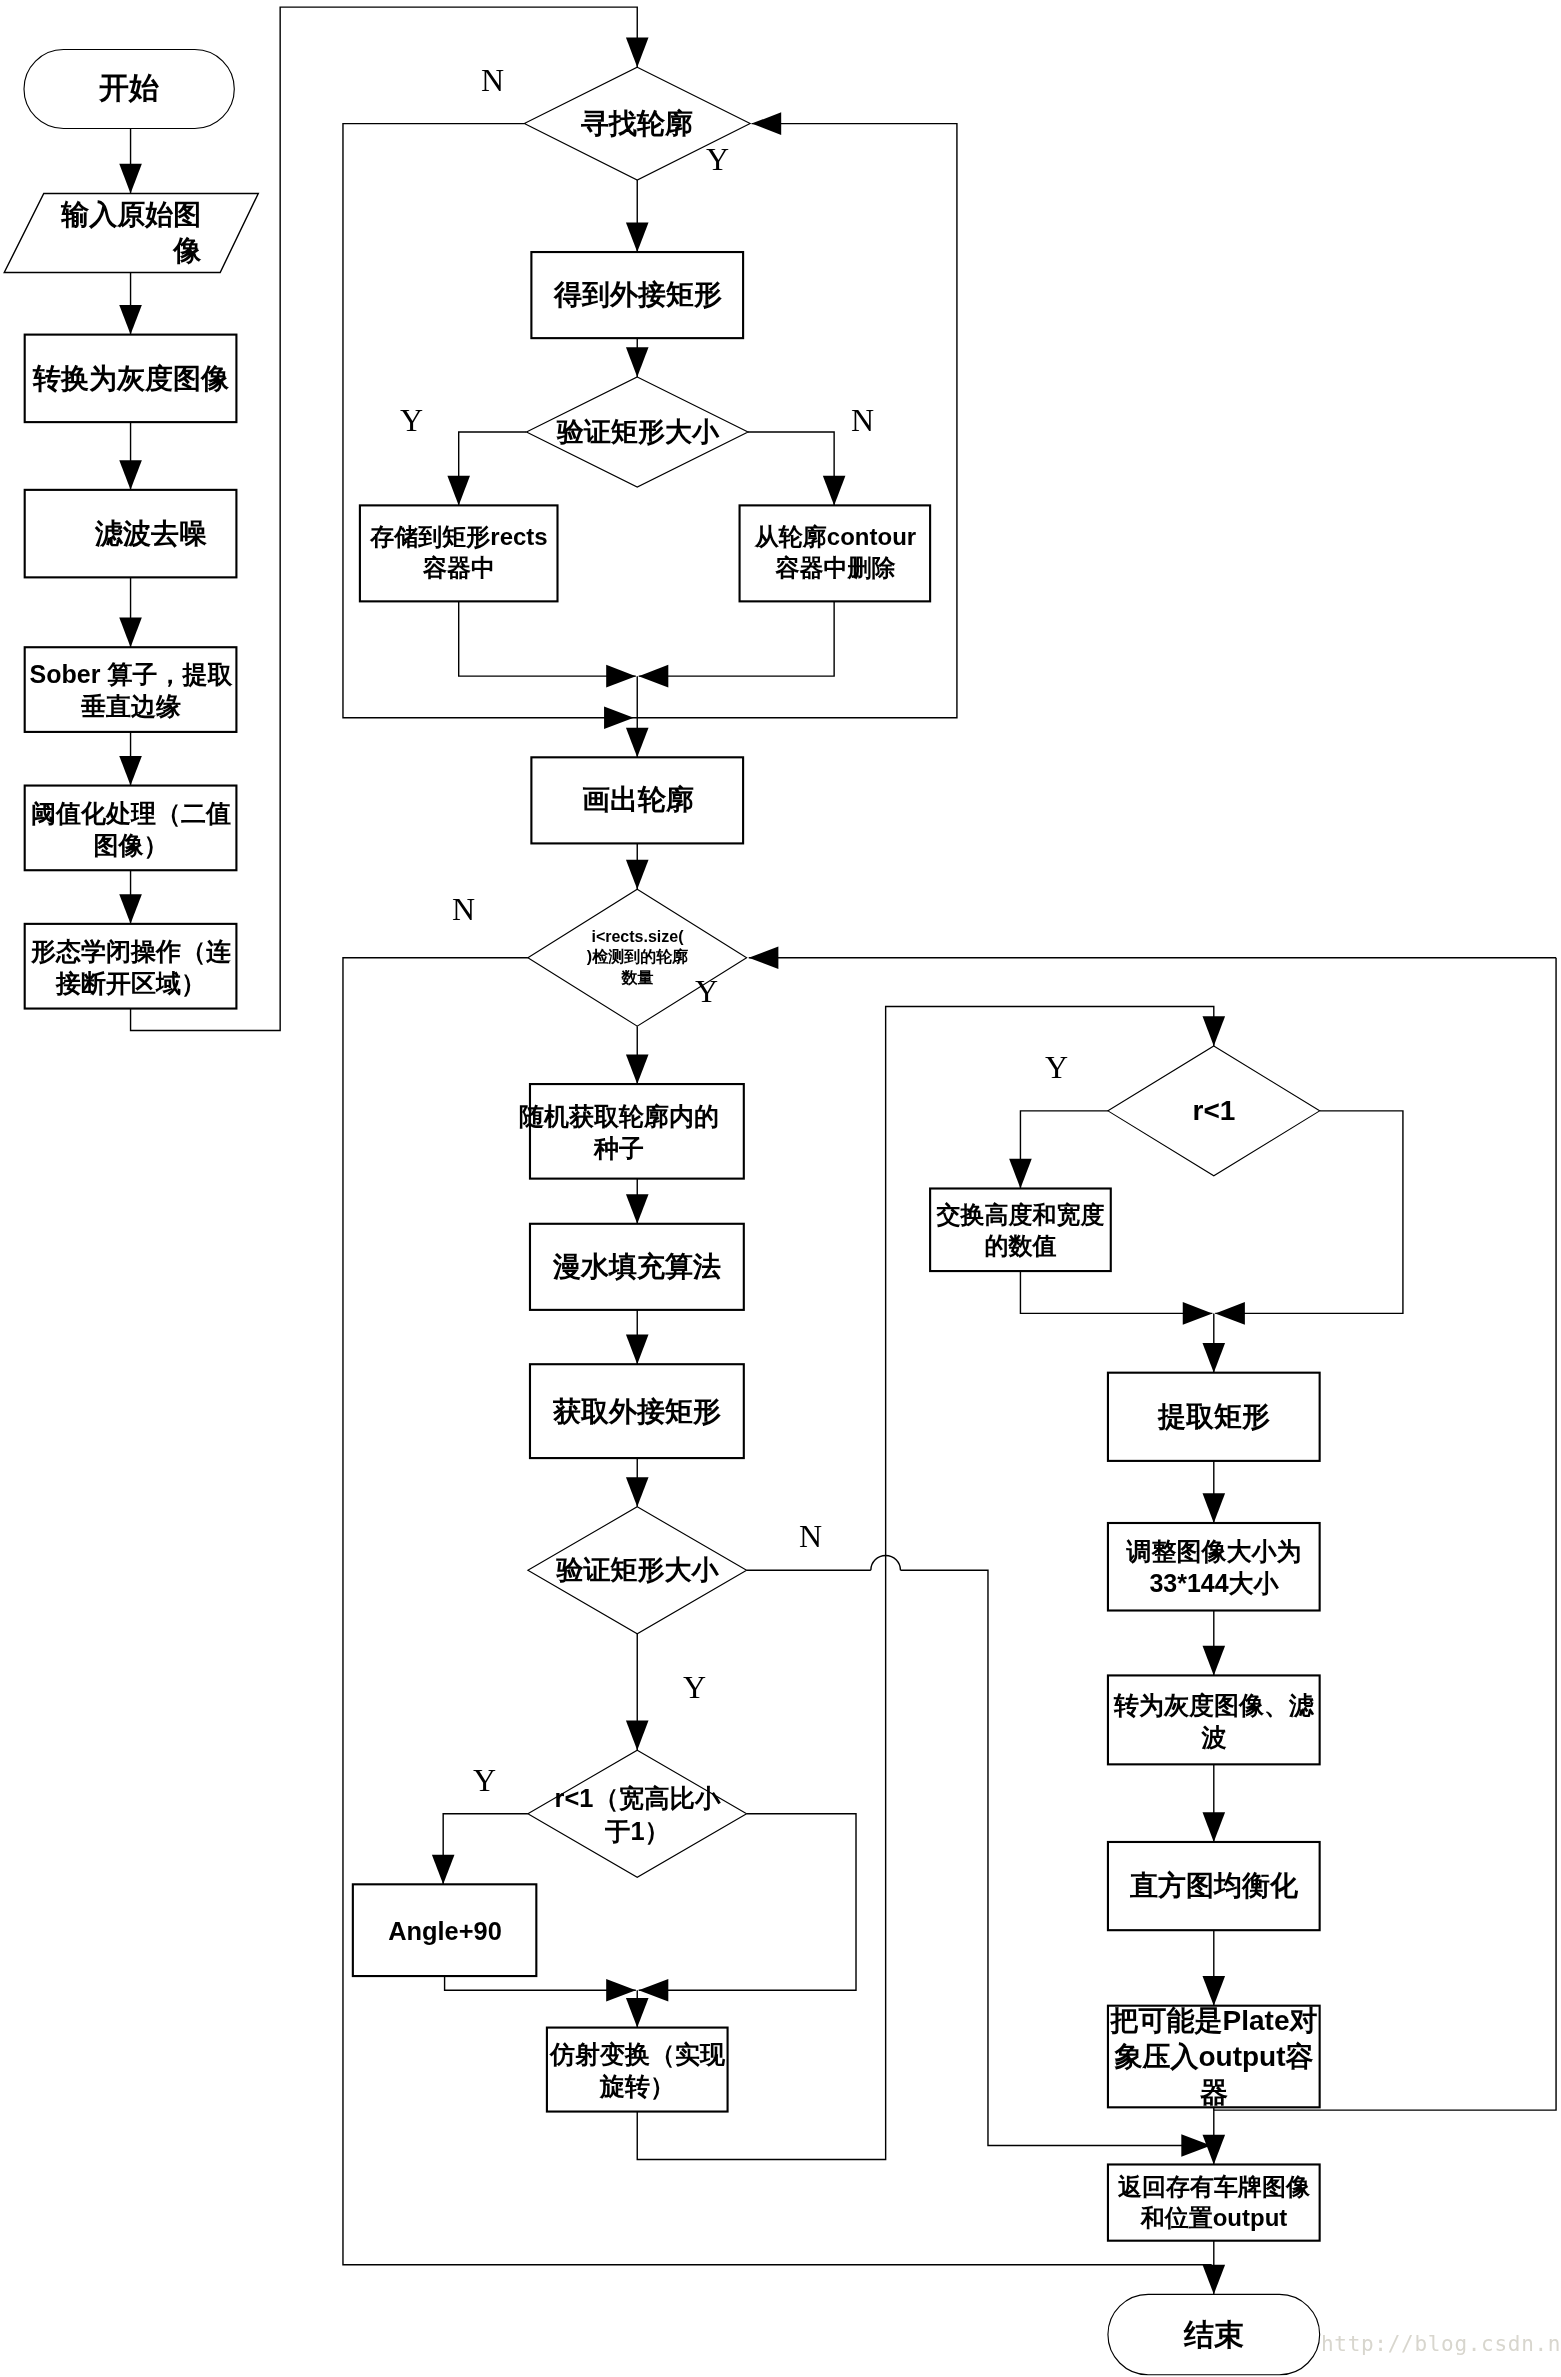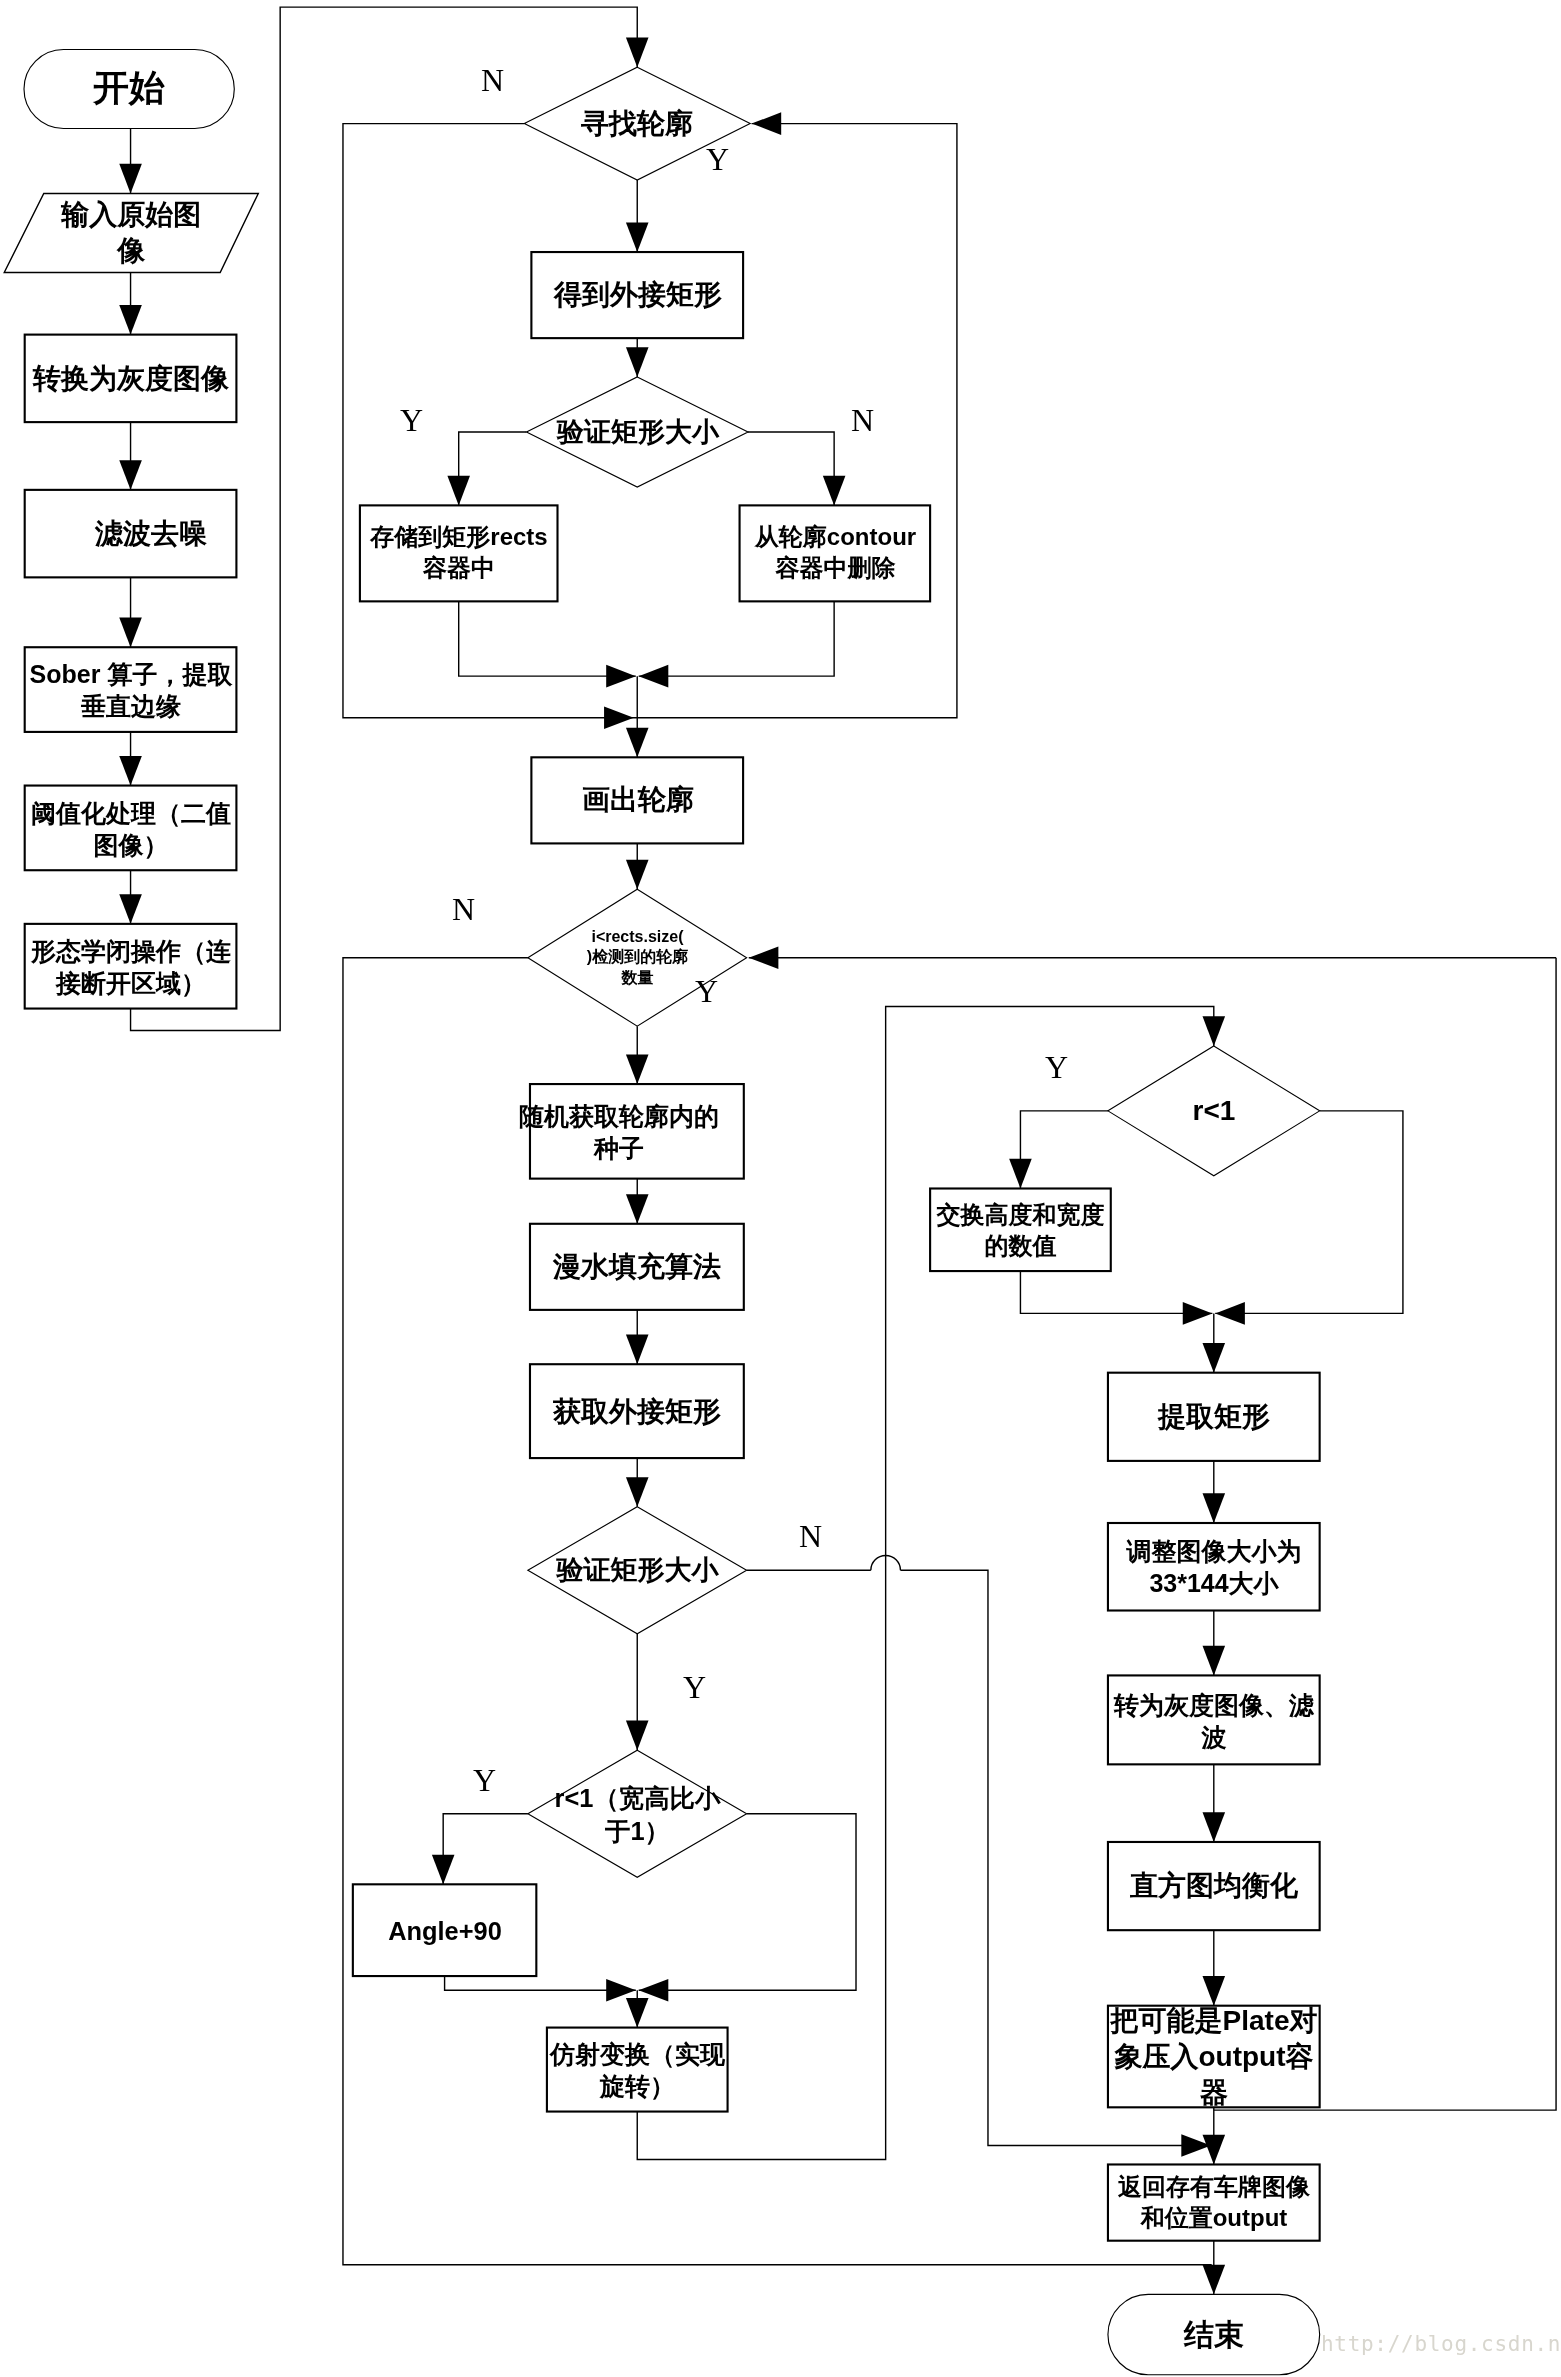--- a/index.html
+++ b/index.html
@@ -125,22 +125,22 @@
       <rect x="1318" y="1684" width="256" height="117" fill="#fff" stroke="#000000" stroke-width="3"></rect>
       <rect x="1570" y="1945" width="300" height="125" fill="#fff" stroke="#000000" stroke-width="3"></rect>
       <rect x="1570" y="2158" width="300" height="124" fill="#fff" stroke="#000000" stroke-width="3"></rect>
       <rect x="1570" y="2374" width="300" height="126" fill="#fff" stroke="#000000" stroke-width="3"></rect>
       <rect x="1570" y="2610" width="300" height="125" fill="#fff" stroke="#000000" stroke-width="3"></rect>
       <rect x="1570" y="2842" width="300" height="144" fill="#fff" stroke="#000000" stroke-width="3"></rect>
       <rect x="1570" y="3067" width="300" height="108" fill="#fff" stroke="#000000" stroke-width="3"></rect>
       <rect x="1570" y="3251" width="300" height="114" rx="57" ry="57" fill="#fff" stroke="#000000" stroke-width="1.6"></rect>
     </svg>
   <div id="labels">
-      <div class="node-label" style="left: 24px; top: 49px; width: 210px; height: 79px; font-size: 36px;">开始</div>
-      <div class="node-label" style="left: 4.2px; top: 193px; width: 254px; height: 79px; font-size: 28px;">输入原始图
+      <div class="node-label" style="left: 24px; top: 49px; width: 210px; height: 79px; font-size: 30px;">开始</div>
+      <div class="node-label" style="left: 4.2px; top: 193px; width: 254px; height: 79px; font-size: 28px; text-align: right;">输入原始图
 像</div>
       <div class="node-label" style="left: 25px; top: 335px; width: 212px; height: 88px; font-size: 28px;">转换为灰度图像</div>
       <div class="node-label" style="left: 25px; top: 490px; width: 212px; height: 88px; font-size: 28px; margin-left: 20px;">滤波去噪</div>
       <div class="node-label" style="left: 25px; top: 647px; width: 212px; height: 85px; font-size: 25px;">Sober 算子，提取
 垂直边缘</div>
       <div class="node-label" style="left: 25px; top: 786px; width: 212px; height: 85px; font-size: 25px;">阈值化处理（二值
 图像）</div>
       <div class="node-label" style="left: 25px; top: 924px; width: 212px; height: 85px; font-size: 25px;">形态学闭操作（连
 接断开区域）</div>
       <div class="node-label" style="left: 524px; top: 67px; width: 226px; height: 113px; font-size: 28px;">寻找轮廓</div>

